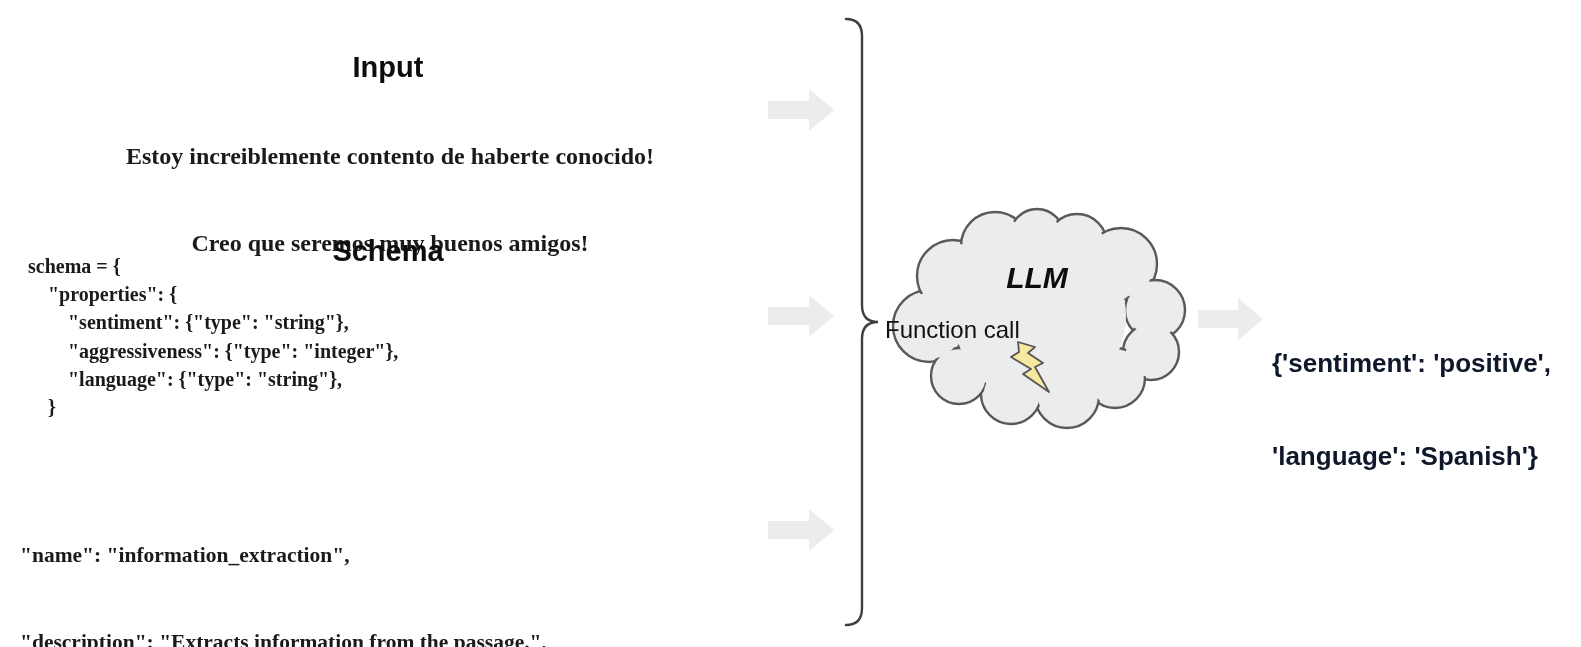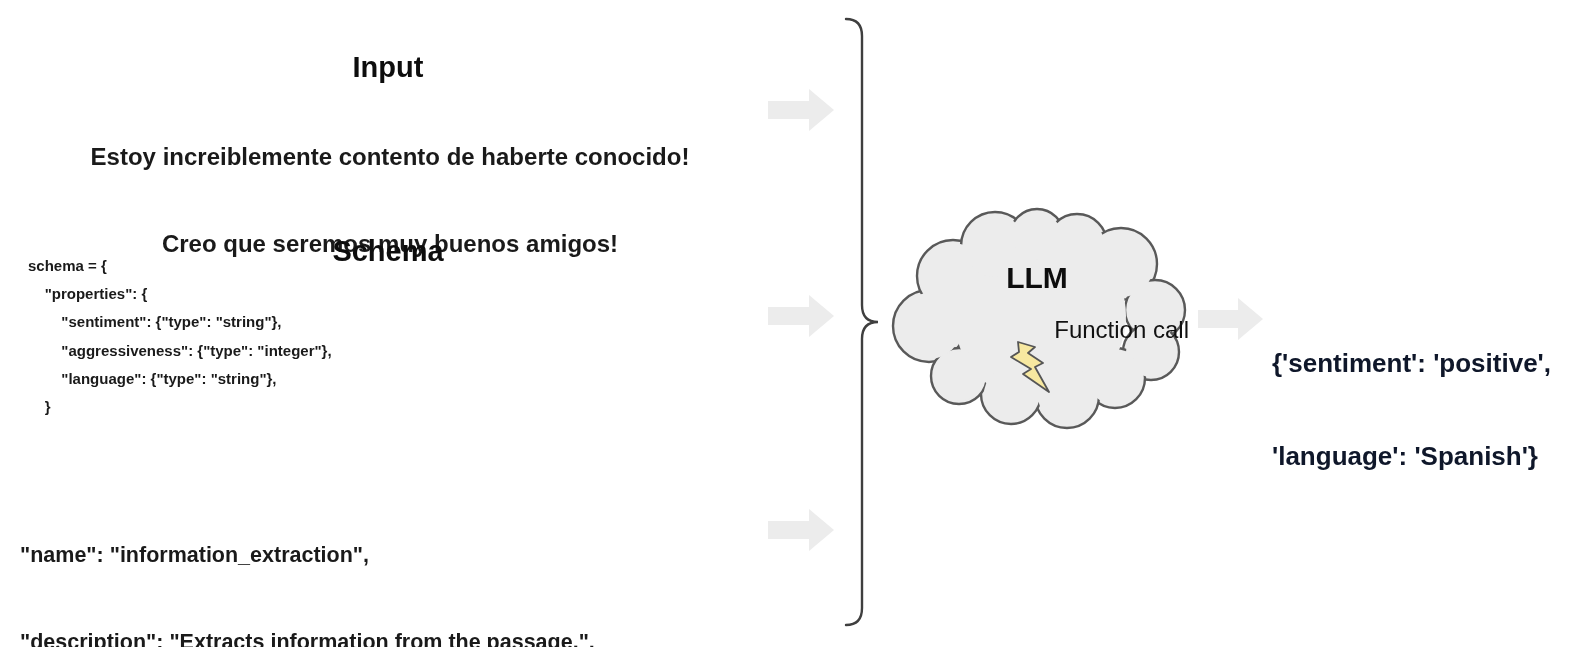--- a/index.html
+++ b/index.html
@@ -17,56 +17,56 @@
     position: absolute;
     left: 16px;
     width: 744px;
     text-align: center;
     font-size: 29px;
     font-weight: bold;
     color: #0d0d0d;
     line-height: 34px;
   }
   .mono {
-    font-family: Liberation Sans, sans-serif;
+    font-family: Liberation Serif, serif;
     font-weight: bold;
     color: #1a1a1a;
     white-space: pre;
   }
   .input-text {
     position: absolute;
     left: 16px;
     top: 84px;
     width: 748px;
     text-align: center;
     font-size: 24px;
     line-height: 29px;
   }
   .schema-code {
     position: absolute;
     left: 28px;
     top: 252px;
-    font-size: 15px;
+    font-size: 20px;
     line-height: 28.2px;
   }
   .function-code {
     position: absolute;
     left: 20px;
     top: 491px;
     font-size: 21.5px;
   }
   .function-code > div { height: 36.6px; line-height: 28px; }
   .cloud-wrap { position: absolute; left: 885px; top: 200px; width: 304px; height: 240px; }
   .cloud-label-title {
     position: absolute; left: 0; top: 61px; width: 304px;
-    text-align: center; font-size: 30px; font-weight: bold; color: #0d0d0d;
+    text-align: center; font-size: 30px; font-weight: bold; color: #0d0d0d; font-style: italic;
   }
   .cloud-label-sub {
     position: absolute; left: 0; top: 116px; width: 304px;
-    text-align: right; font-size: 24px; font-weight: normal; color: #111111;
+    text-align: left; font-size: 24px; font-weight: normal; color: #111111;
   }
   .bolt { position: absolute; left: 120px; top: 138px; }
   .output-text {
     position: absolute;
     left: 1272px;
     top: 286px;
     font-size: 26px;
     font-weight: bold;
     line-height: 31px;
     color: #0f172a;

